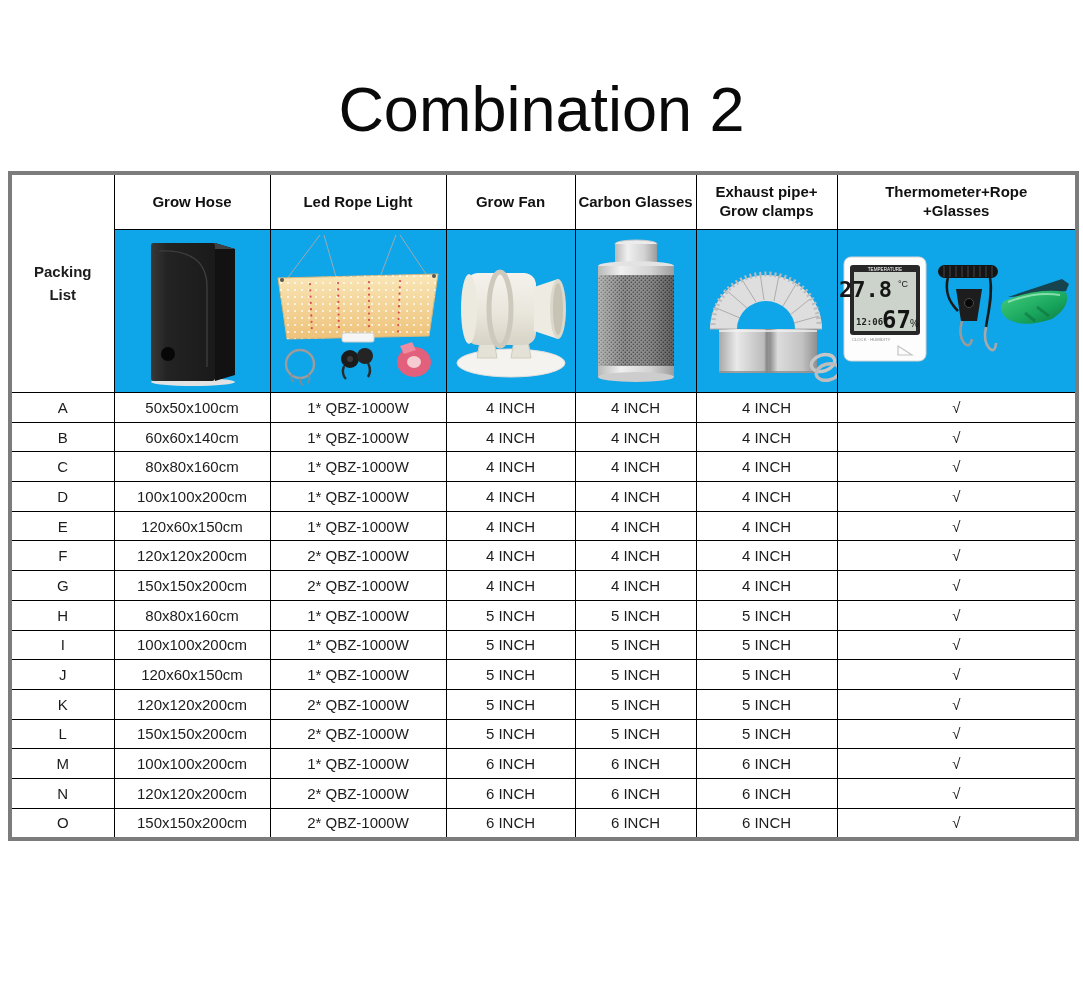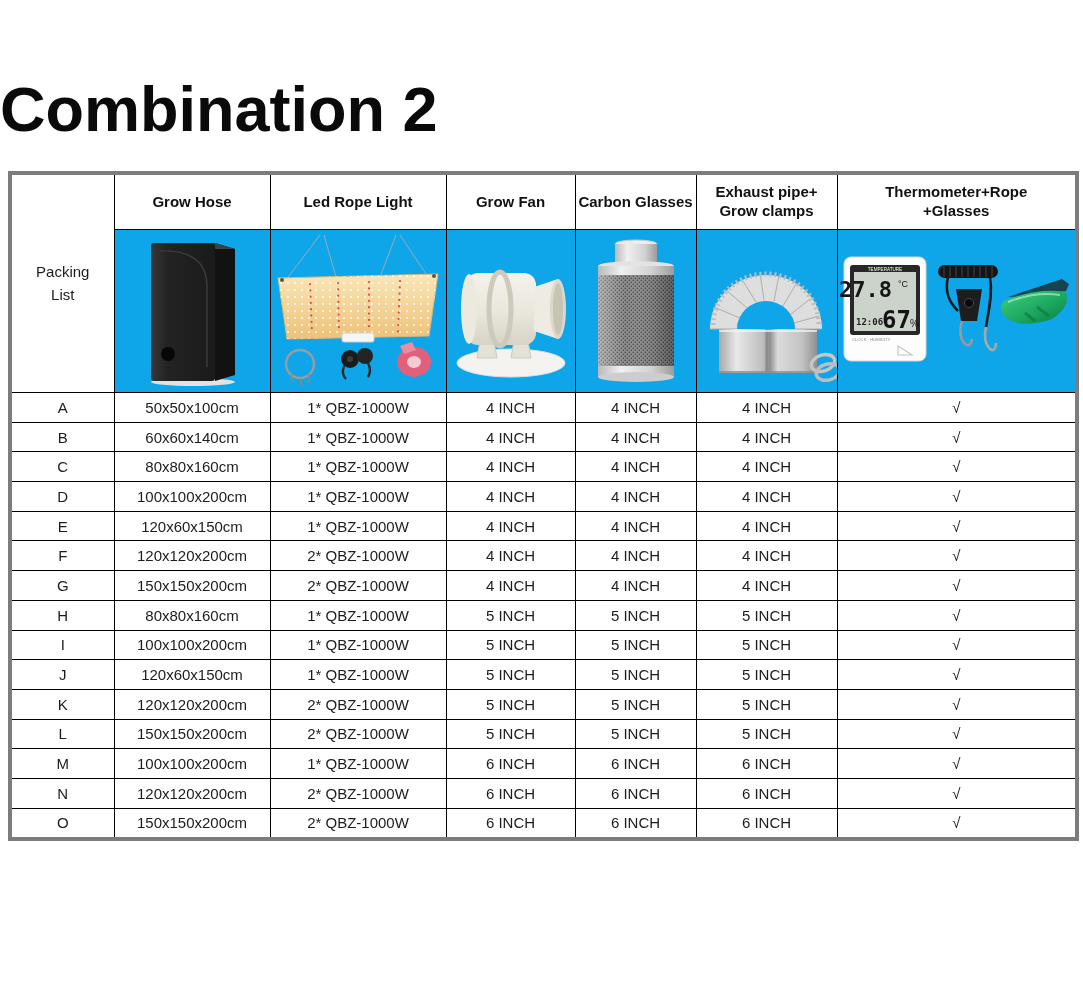--- a/index.html
+++ b/index.html
@@ -1,26 +1,26 @@
 <!DOCTYPE html>
 <html><head>
 <meta charset="utf-8">
 <style>
   html,body{margin:0;padding:0;background:#ffffff;width:1083px;height:1003px;
     font-family:"Liberation Sans",sans-serif;color:#1c1c1c;overflow:hidden;}
-  .title{padding-top:78px;font-size:63px;font-weight:bold;
+  .title{padding-top:78px;text-align:center;font-size:63px;font-weight:normal;
     letter-spacing:0px;color:#0a0a0a;line-height:1;}
   table.pack{border-collapse:collapse;margin-left:8px;margin-top:30px;width:1067px;
     border:4px solid #7c7c7c;table-layout:fixed;}
   table.pack th,table.pack td{border:1px solid #000;text-align:center;
     vertical-align:middle;padding:0;font-size:15px;color:#1c1c1c;overflow:hidden;}
   table.pack th{font-weight:bold;white-space:pre-line;line-height:1.25;color:#111;}
   tr.hdr-row th{height:54px;}
   tr.img-row td{height:162px;background:#0ea5e9;}
-  td.plist{font-weight:normal;font-size:16px;white-space:pre-line;line-height:1.5;color:#111;}
+  td.plist{font-weight:bold;font-size:16px;white-space:pre-line;line-height:1.5;color:#111;}
   tbody.rows td{height:28.7px;font-size:15px;}
   svg{display:block;margin:0 auto;}
   .lcd-big{font-family:"DejaVu Sans Mono",monospace;font-weight:bold;}
 </style>
 </head>
 <body>
 
 <div class="title">Combination 2</div>
 
 <table class="pack">

